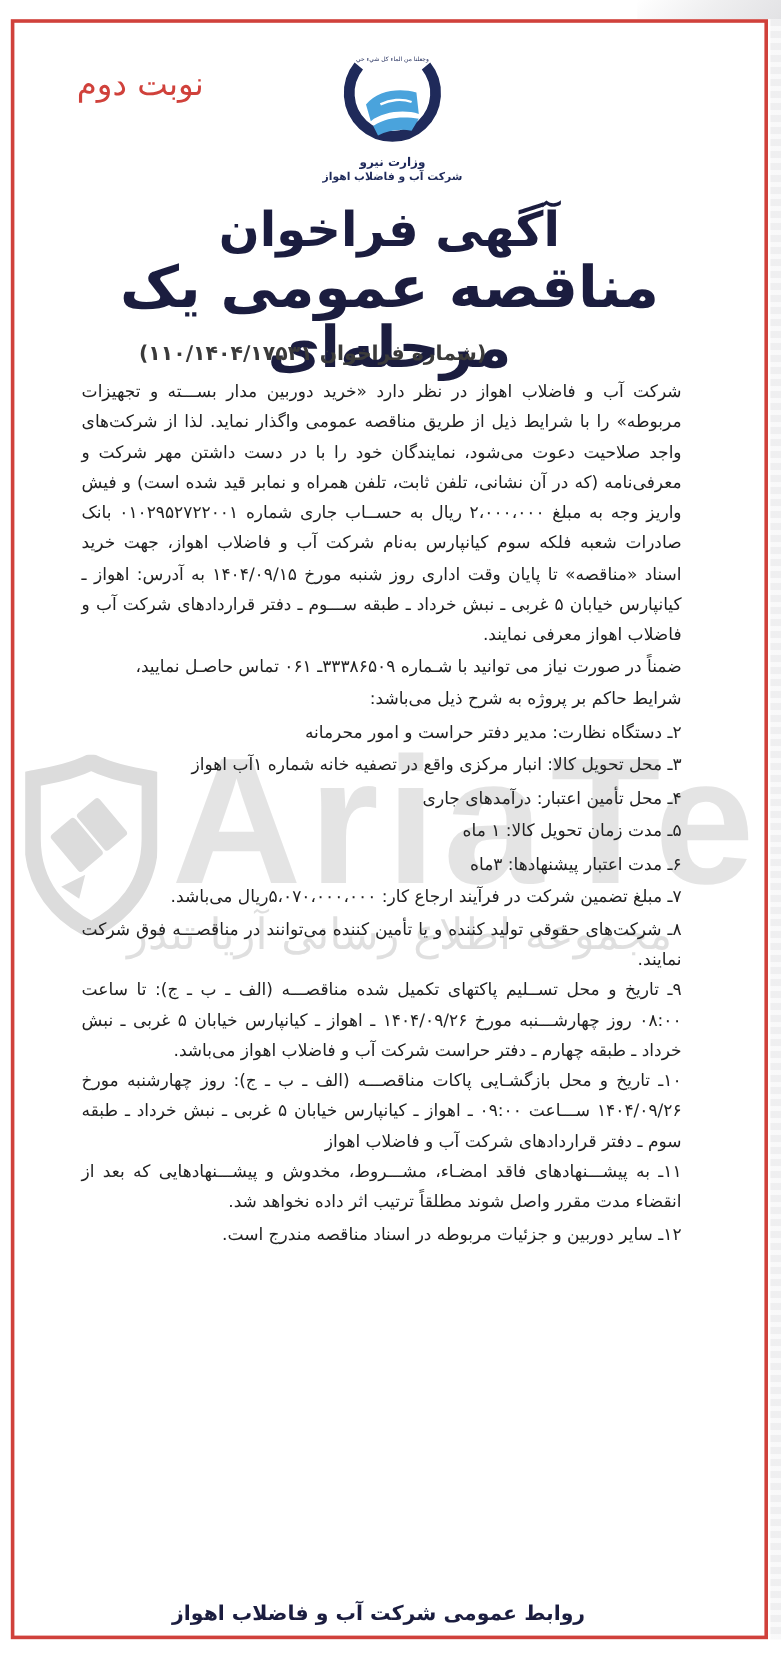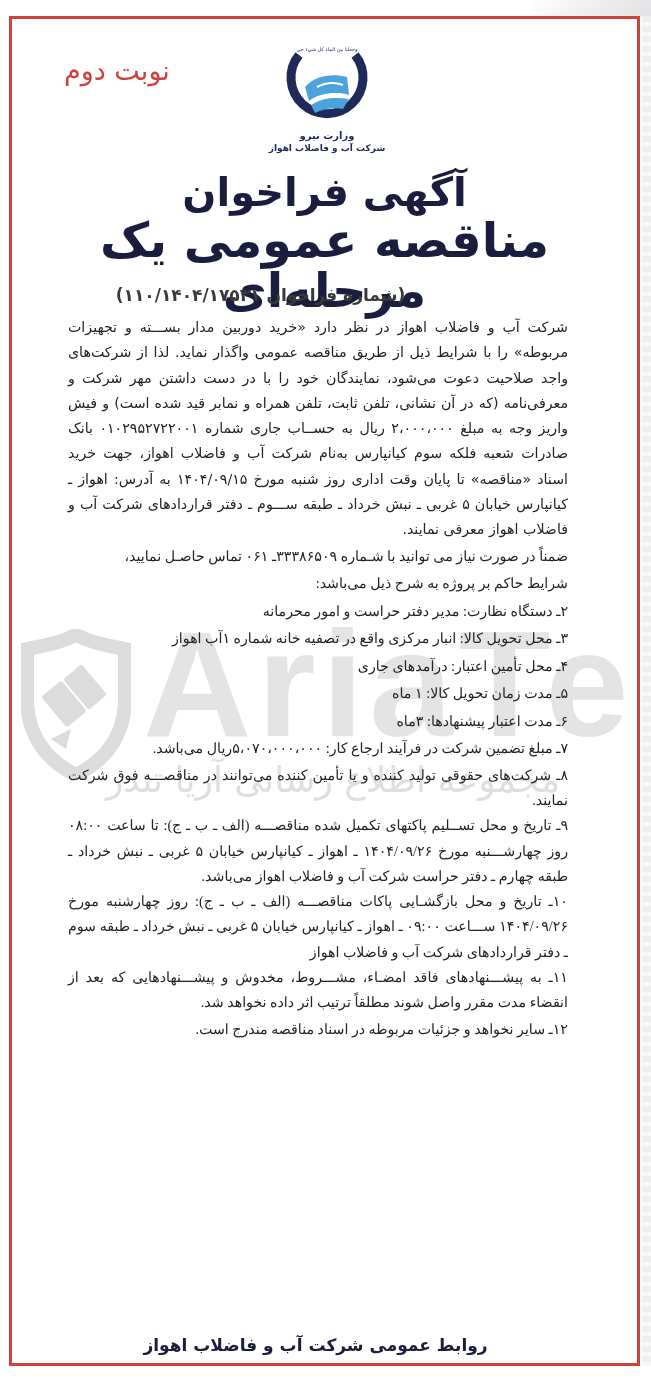--- a/index.html
+++ b/index.html
@@ -148,21 +148,20 @@
     }
     .body p {
       margin: 0;
     }
     .body .para-intro {
       text-align: justify;
     }
     .body .item {
       margin: 0;
       line-height: 27.5px;
-      font-family: Liberation Serif, serif;
     }
     .body .item.multi {
       line-height: 25.3px;
       text-align: justify;
     }
     .footer-sign {
       position: absolute;
       left: 0;
       top: 1316px;
       width: 607px;
@@ -219,17 +218,17 @@
     <p class="item"><span>۲</span><span>ـ دستگاه نظارت: مدیر دفتر حراست و امور محرمانه</span></p>
     <p class="item"><span>۳</span><span>ـ محل تحویل کالا: انبار مرکزی واقع در تصفیه خانه شماره ۱آب اهواز</span></p>
     <p class="item"><span>۴</span><span>ـ محل تأمین اعتبار: درآمدهای جاری</span></p>
     <p class="item"><span>۵</span><span>ـ مدت زمان تحویل کالا: ۱ ماه</span></p>
     <p class="item"><span>۶</span><span>ـ مدت اعتبار پیشنهادها: ۳ماه</span></p>
     <p class="item"><span>۷</span><span>ـ مبلغ تضمین شرکت در فرآیند ارجاع کار: ۵،۰۷۰،۰۰۰،۰۰۰ریال می‌باشد.</span></p>
     <p class="item multi"><span>۸</span><span>ـ شرکت‌های  حقوقی تولید کننده و یا تأمین کننده می‌توانند در مناقصـــه فوق شرکت نمایند.</span></p>
     <p class="item multi"><span>۹</span><span>ـ تاریخ و محل تســلیم پاکتهای تکمیل شده مناقصـــه (الف ـ ب ـ ج): تا ساعت ۰۸:۰۰ روز چهارشـــنبه مورخ ۱۴۰۴/۰۹/۲۶ ـ اهواز ـ کیانپارس خیابان ۵ غربی ـ نبش خرداد ـ طبقه چهارم ـ دفتر حراست شرکت آب و فاضلاب اهواز می‌باشد.</span></p>
     <p class="item multi"><span>۱۰</span><span>ـ تاریخ و محل بازگشـایی پاکات مناقصـــه (الف ـ ب ـ ج): روز چهارشنبه مورخ ۱۴۰۴/۰۹/۲۶ ســـاعت ۰۹:۰۰ ـ اهواز ـ کیانپارس خیابان ۵ غربی ـ نبش خرداد ـ طبقه سوم ـ دفتر قراردادهای شرکت آب و فاضلاب اهواز</span></p>
     <p class="item multi"><span>۱۱</span><span>ـ به پیشـــنهادهای فاقد امضـاء، مشـــروط، مخدوش و پیشـــنهادهایی که بعد از انقضاء مدت مقرر واصل شوند مطلقاً ترتیب اثر داده نخواهد شد.</span></p>
-    <p class="item"><span>۱۲</span><span>ـ سایر نخواهد و جزئیات مربوطه در اسناد مناقصه مندرج است.</span></p>
+    <p class="item"><span>۱۲</span><span>ـ سایر دوربین و جزئیات مربوطه در اسناد مناقصه مندرج است.</span></p>
   </div>
 
   <div class="footer-sign">روابط عمومی شرکت آب و فاضلاب اهواز</div>
 </div>
 
 </body></html>

